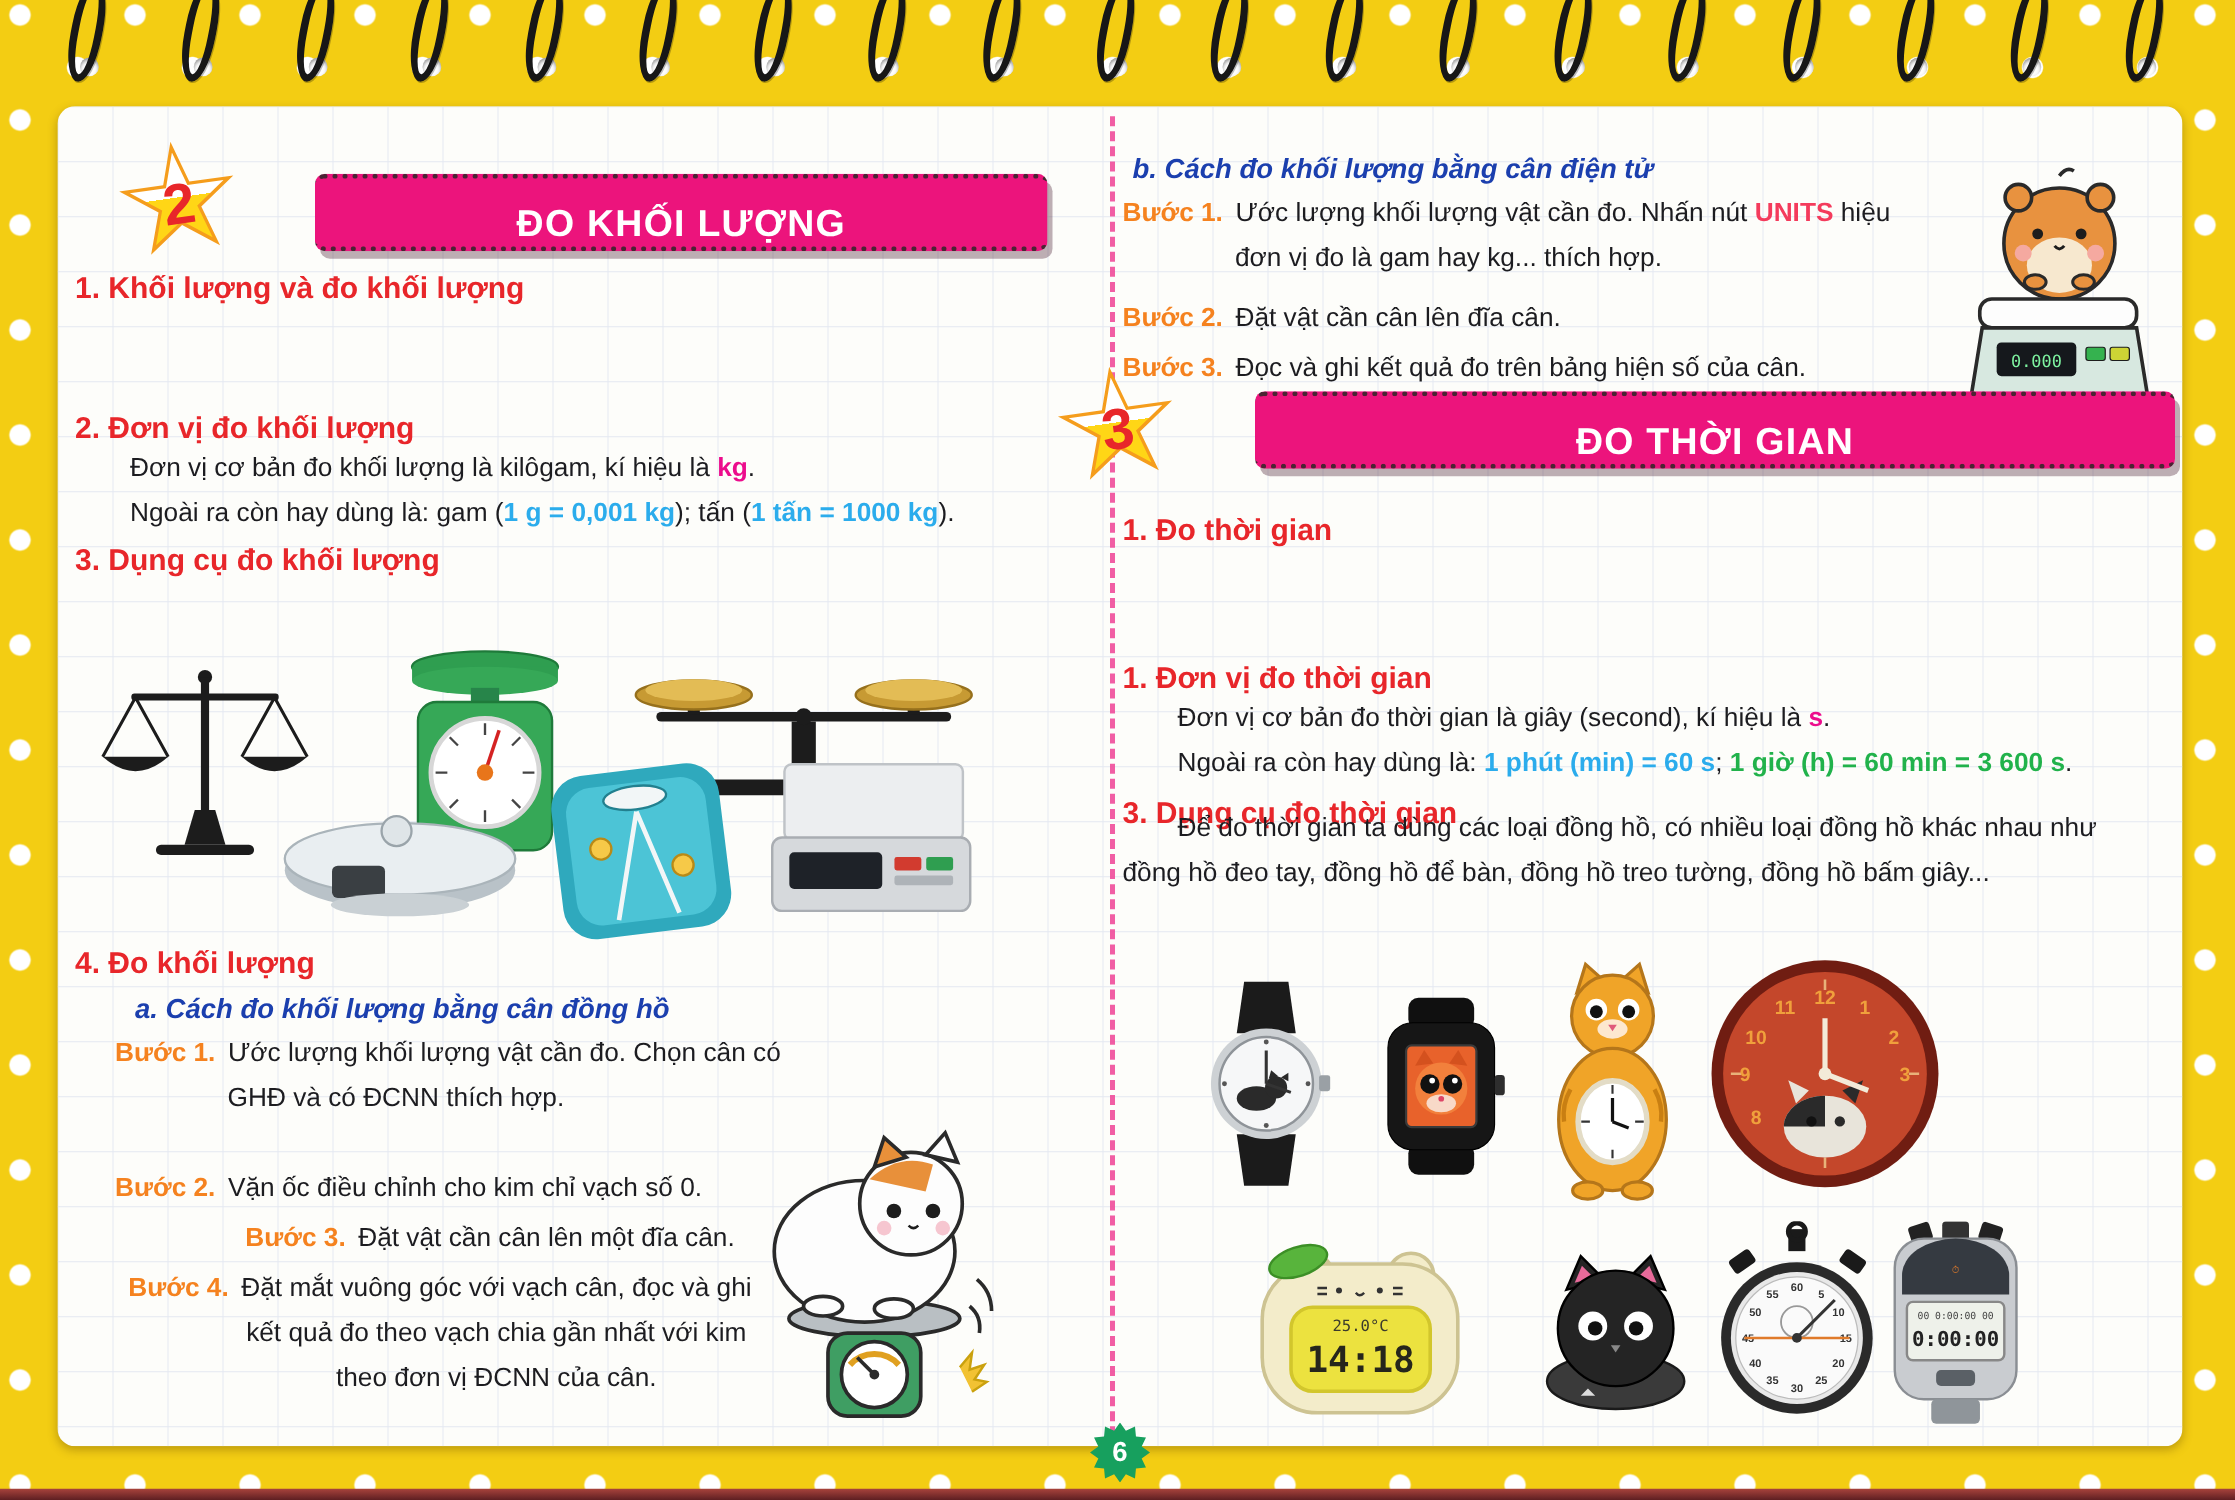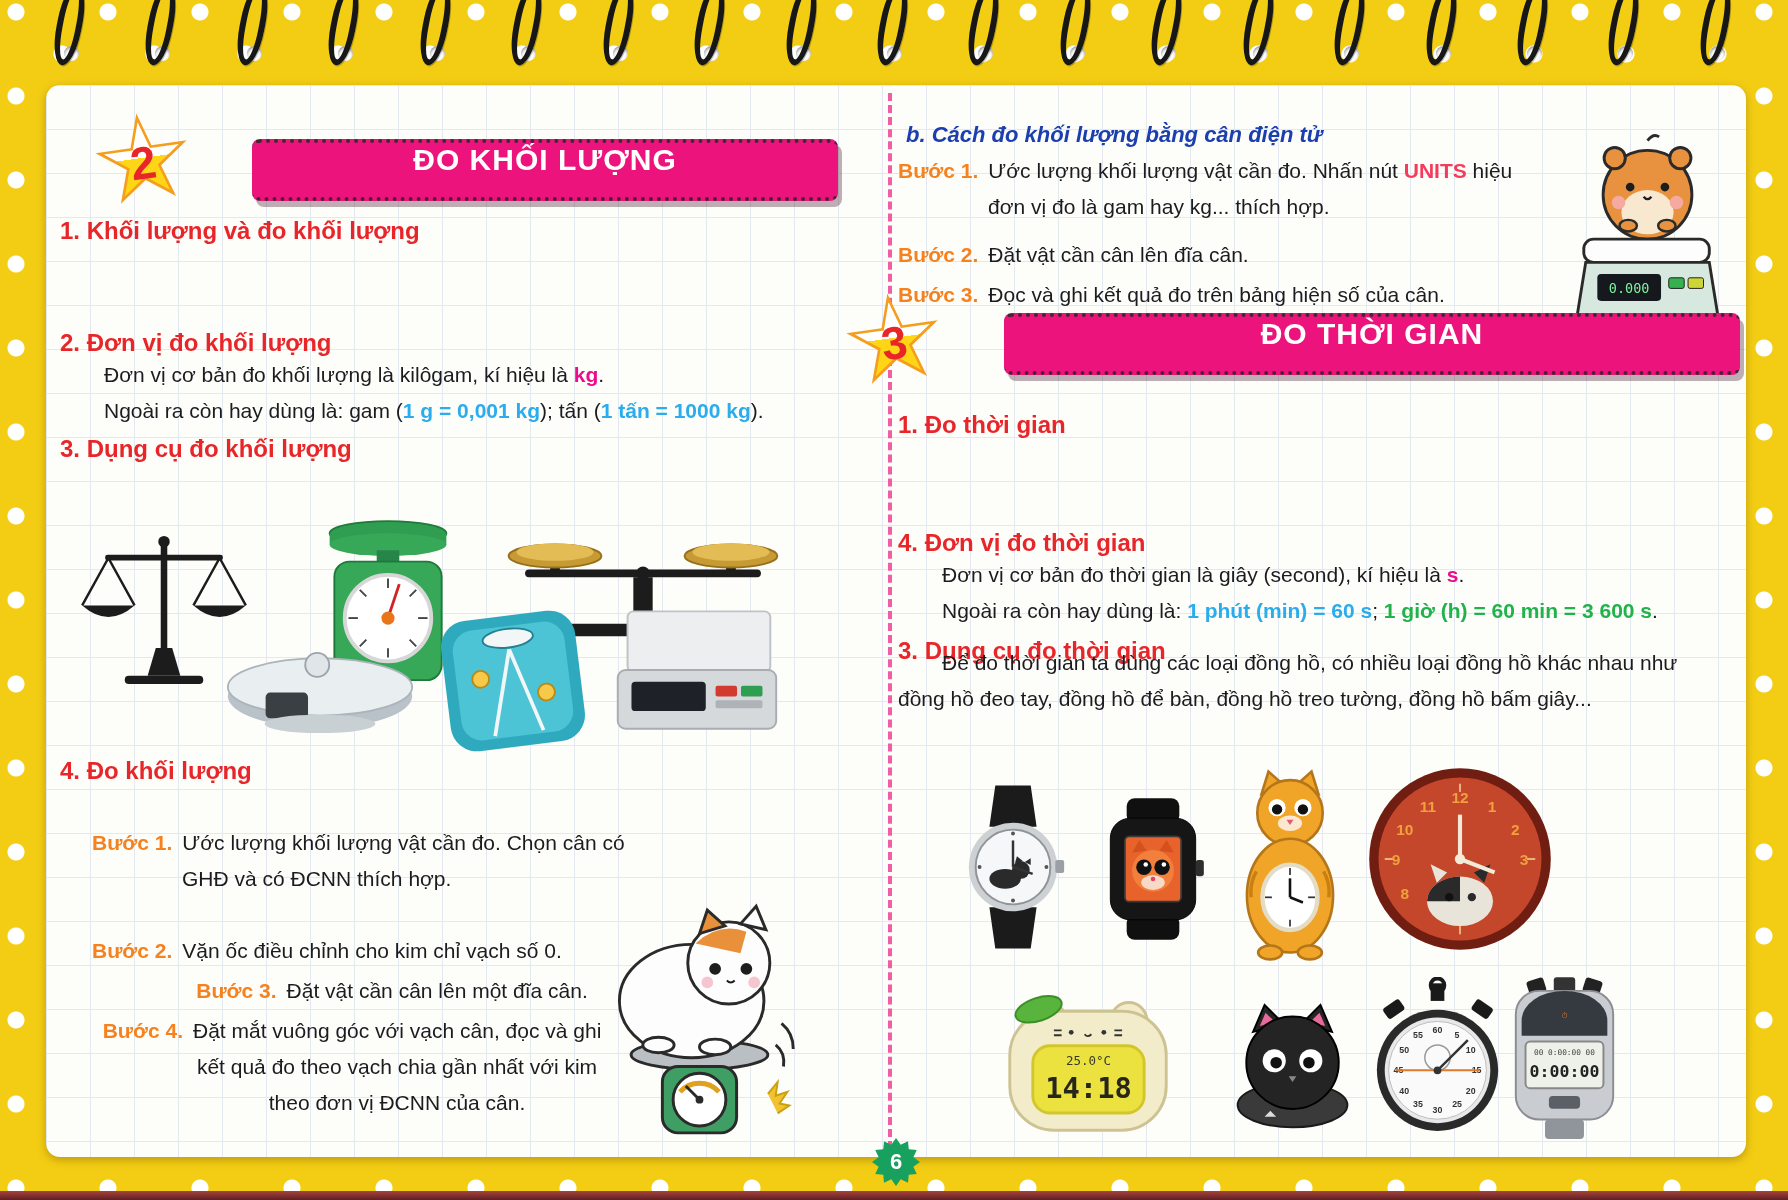--- a/index.html
+++ b/index.html
@@ -40,21 +40,21 @@
   .star .outer{position:absolute;inset:0;background:#f59d1c;
     clip-path:polygon(50% 0%,61% 35%,98% 35%,68% 57%,79% 91%,50% 70%,21% 91%,32% 57%,2% 35%,39% 35%);}
   .star .inner{position:absolute;inset:9%;background:linear-gradient(#ffffff 46%,#ffd616 46%);
     clip-path:polygon(50% 0%,61% 35%,98% 35%,68% 57%,79% 91%,50% 70%,21% 91%,32% 57%,2% 35%,39% 35%);}
   .star .num{position:absolute;inset:0;display:flex;align-items:center;justify-content:center;
     padding-top:4px;font-size:46px;font-weight:bold;color:#e8262a;}
   
   .banner{position:absolute;height:62px;background:#ec147c;border-radius:8px;
     border-top:4px dotted #4a2433;border-bottom:4px dotted #4a2433;
     box-shadow:4px 6px 0 rgba(70,25,45,.35);
-    display:flex;align-items:flex-start;justify-content:center;
+    display:flex;align-items:flex-end;justify-content:center;
     color:#fff;font-weight:bold;font-size:30px;letter-spacing:1px;z-index:2;}
   
   .txt{position:absolute;font-size:21px;line-height:36px;color:#1c1c20;}
   .h-red{color:#e8262a;font-weight:bold;font-size:24px;}
   .h-blue{color:#1b3fae;font-weight:bold;font-style:italic;font-size:22px;}
   .step{padding-left:90px;text-indent:-90px;}
   .step-label{color:#f5821f;font-weight:bold;margin-right:10px;}
   .hl-pink{color:#ec0c8c;font-weight:bold;}
   .hl-blue{color:#2bacec;font-weight:bold;}
   .hl-green{color:#21b24b;font-weight:bold;}
@@ -243,20 +243,21 @@
     <svg class="fig" style="left:562px;top:518px;" width="176" height="138" viewBox="0 0 180 140">
       <rect x="20" y="8" width="146" height="62" rx="6" fill="#eceef0" stroke="#bfc3c7" stroke-width="2"></rect>
       <rect x="10" y="68" width="162" height="60" rx="8" fill="#d6d9dc" stroke="#a9adb2" stroke-width="2"></rect>
       <rect x="24" y="80" width="76" height="30" rx="4" fill="#1e2228"></rect>
       <rect x="110" y="84" width="22" height="11" rx="2" fill="#d23b2f"></rect>
       <rect x="136" y="84" width="22" height="11" rx="2" fill="#2f9e50"></rect>
       <rect x="110" y="99" width="48" height="8" rx="2" fill="#aeb3b8"></rect>
     </svg>
 
     <div class="txt h-red" style="left:14px;top:668px;">4. Đo khối lượng</div>
+    <div class="txt h-blue" style="left:62px;top:704px;">a. Cách đo khối lượng bằng cân đồng hồ</div>
 
     <div class="txt step" style="left:46px;top:740px;width:560px;">
       <span class="step-label">Bước 1.</span><span>Ước lượng khối lượng vật cần đo. Chọn cân có GHĐ và có ĐCNN thích hợp.</span>
     </div>
     <div class="txt step" style="left:46px;top:848px;width:600px;">
       <span class="step-label">Bước 2.</span><span>Vặn ốc điều chỉnh cho kim chỉ vạch số 0.</span>
     </div>
     <div class="txt step" style="left:46px;top:888px;width:600px;text-align:center;">
       <span class="step-label">Bước 3.</span><span>Đặt vật cần cân lên một đĩa cân.</span>
     </div>
@@ -324,21 +325,21 @@
       <span class="outer"></span>
         <span class="inner"></span>
       <span class="num">3</span>
     </div>
     <div class="banner" style="left:958px;top:228px;width:736px;">
       <span>ĐO THỜI GIAN</span>
     </div>
 
     <div class="txt h-red" style="left:852px;top:322px;">1. Đo thời gian</div>
 
-    <div class="txt h-red" style="left:852px;top:440px;">4. Đơn vị đo thời gian</div>
+    <div class="txt h-red" style="left:852px;top:440px;">1. Đơn vị đo thời gian</div>
     <div class="txt" style="left:896px;top:472px;width:790px;">
       <span>Đơn vị cơ bản đo thời gian là giây (second), kí hiệu là </span><span class="hl-pink">s</span><span>.</span>
     </div>
     <div class="txt" style="left:896px;top:508px;width:800px;">
       <span>Ngoài ra còn hay dùng là: </span><span class="hl-blue">1 phút (min) = 60 s</span><span>; </span><span class="hl-green">1 giờ (h) = 60 min = 3 600 s</span><span>.</span>
     </div>
 
     <div class="txt h-red" style="left:852px;top:548px;">3. Dụng cụ đo thời gian</div>
     <p class="txt indent" style="left:852px;top:560px;width:830px;margin:0;">Để đo thời gian ta dùng các loại đồng hồ, có nhiều loại đồng hồ khác nhau như đồng hồ đeo tay, đồng hồ để bàn, đồng hồ treo tường, đồng hồ bấm giây...</p>
 

